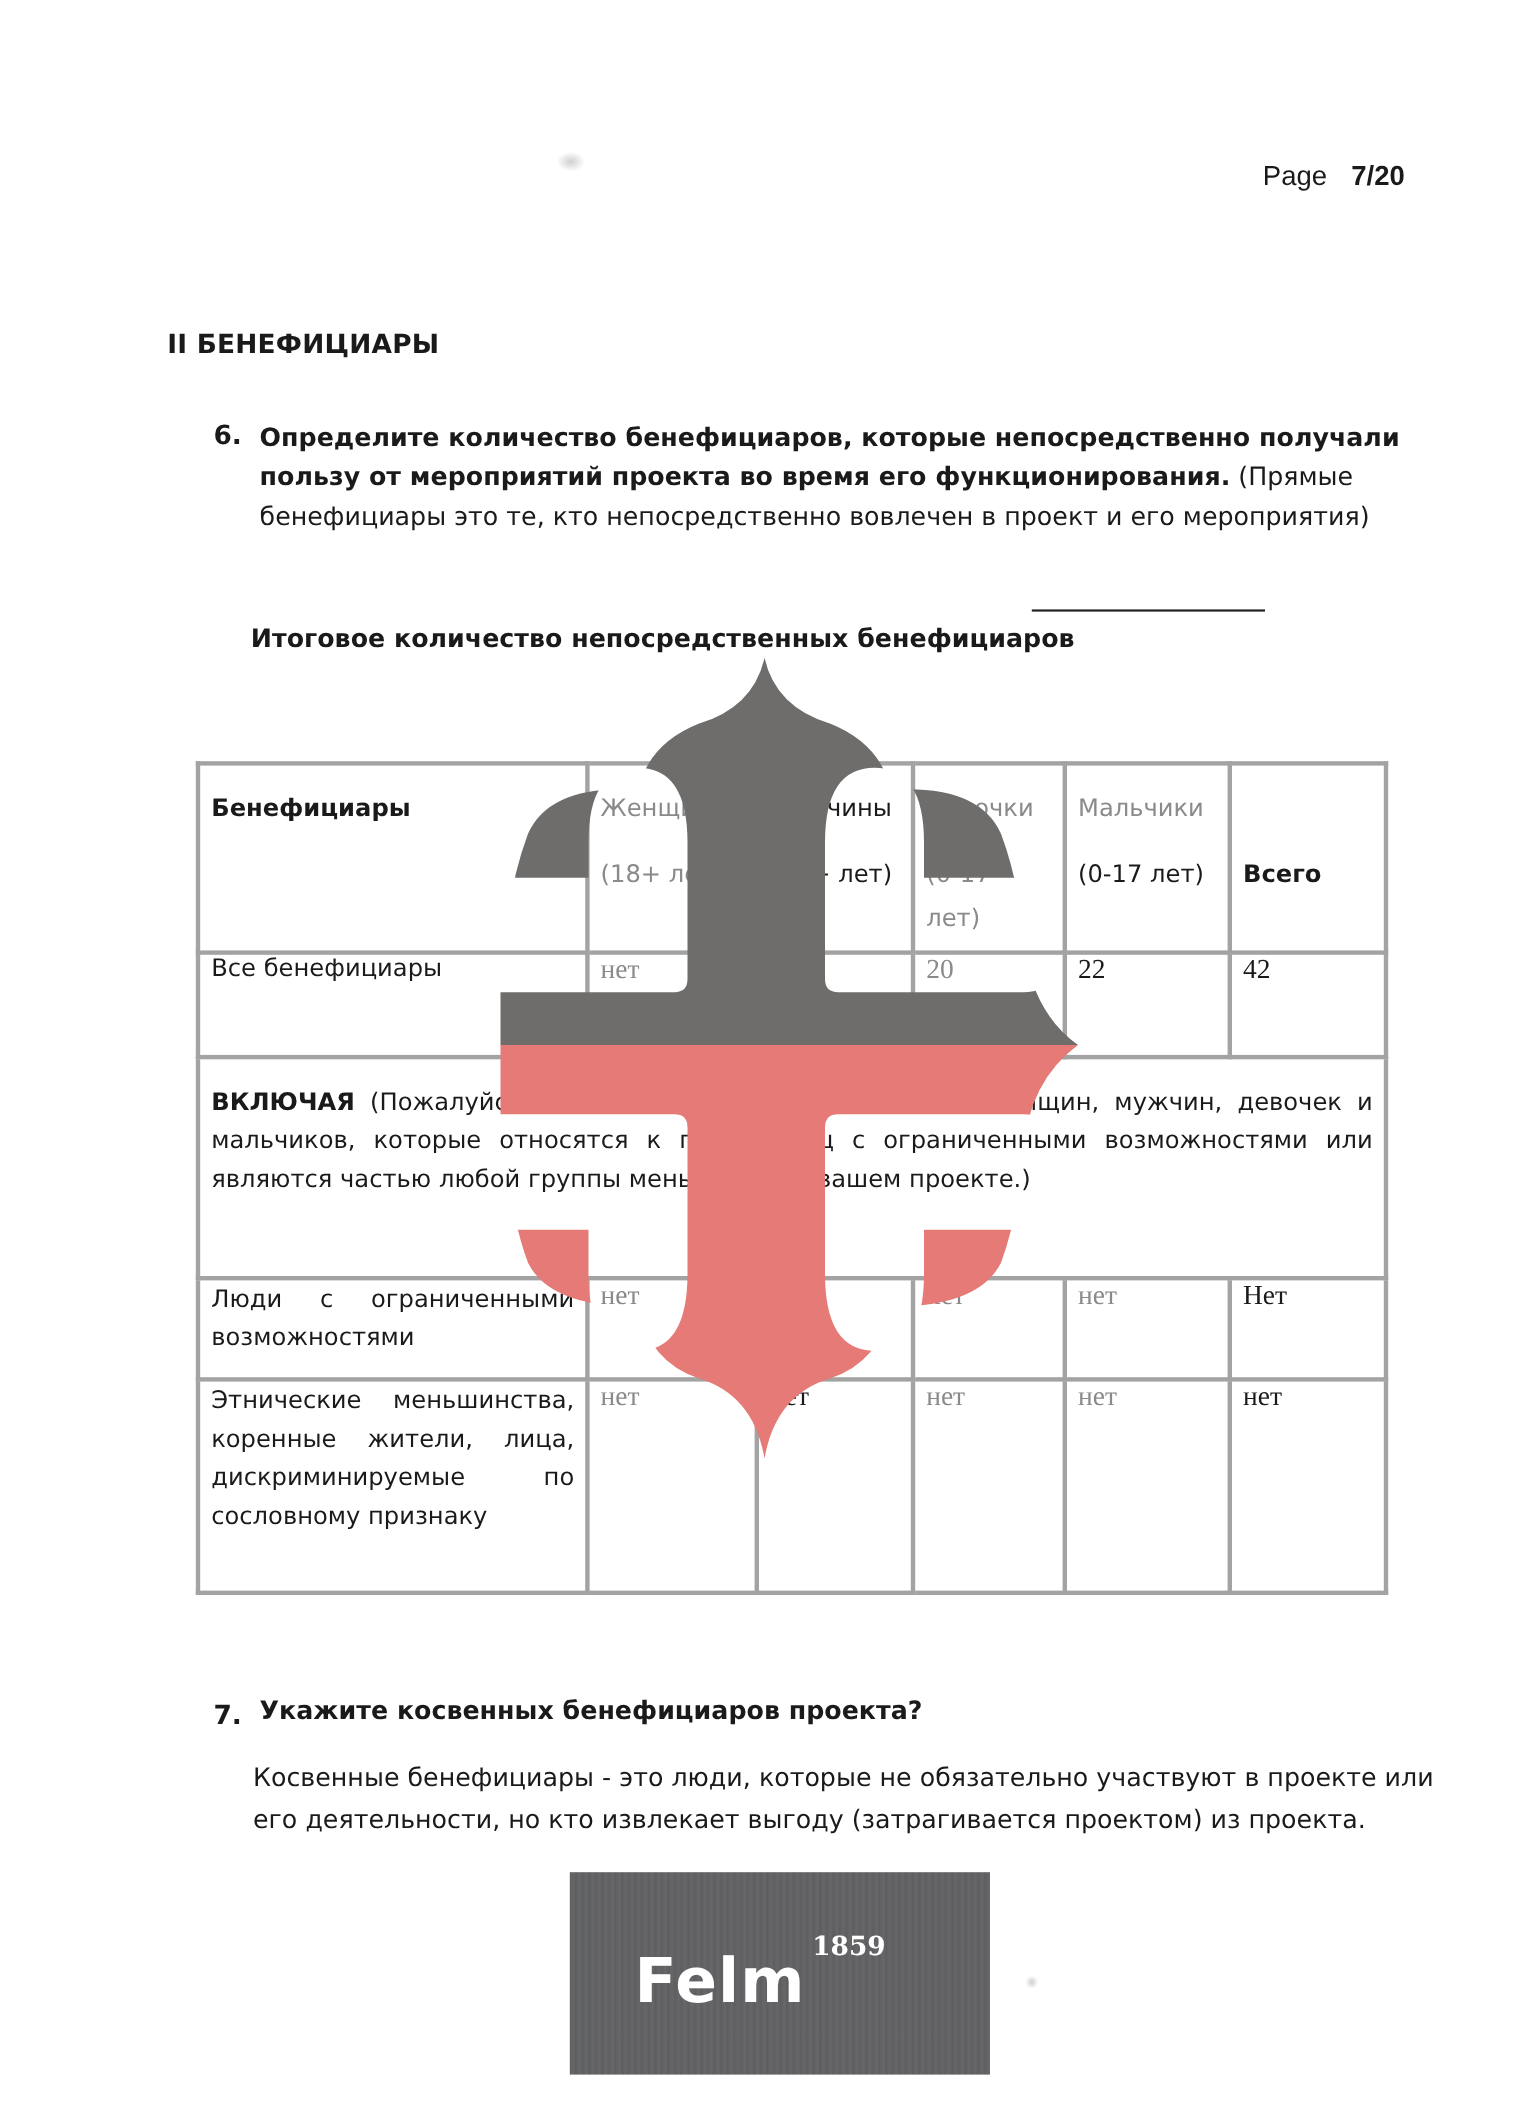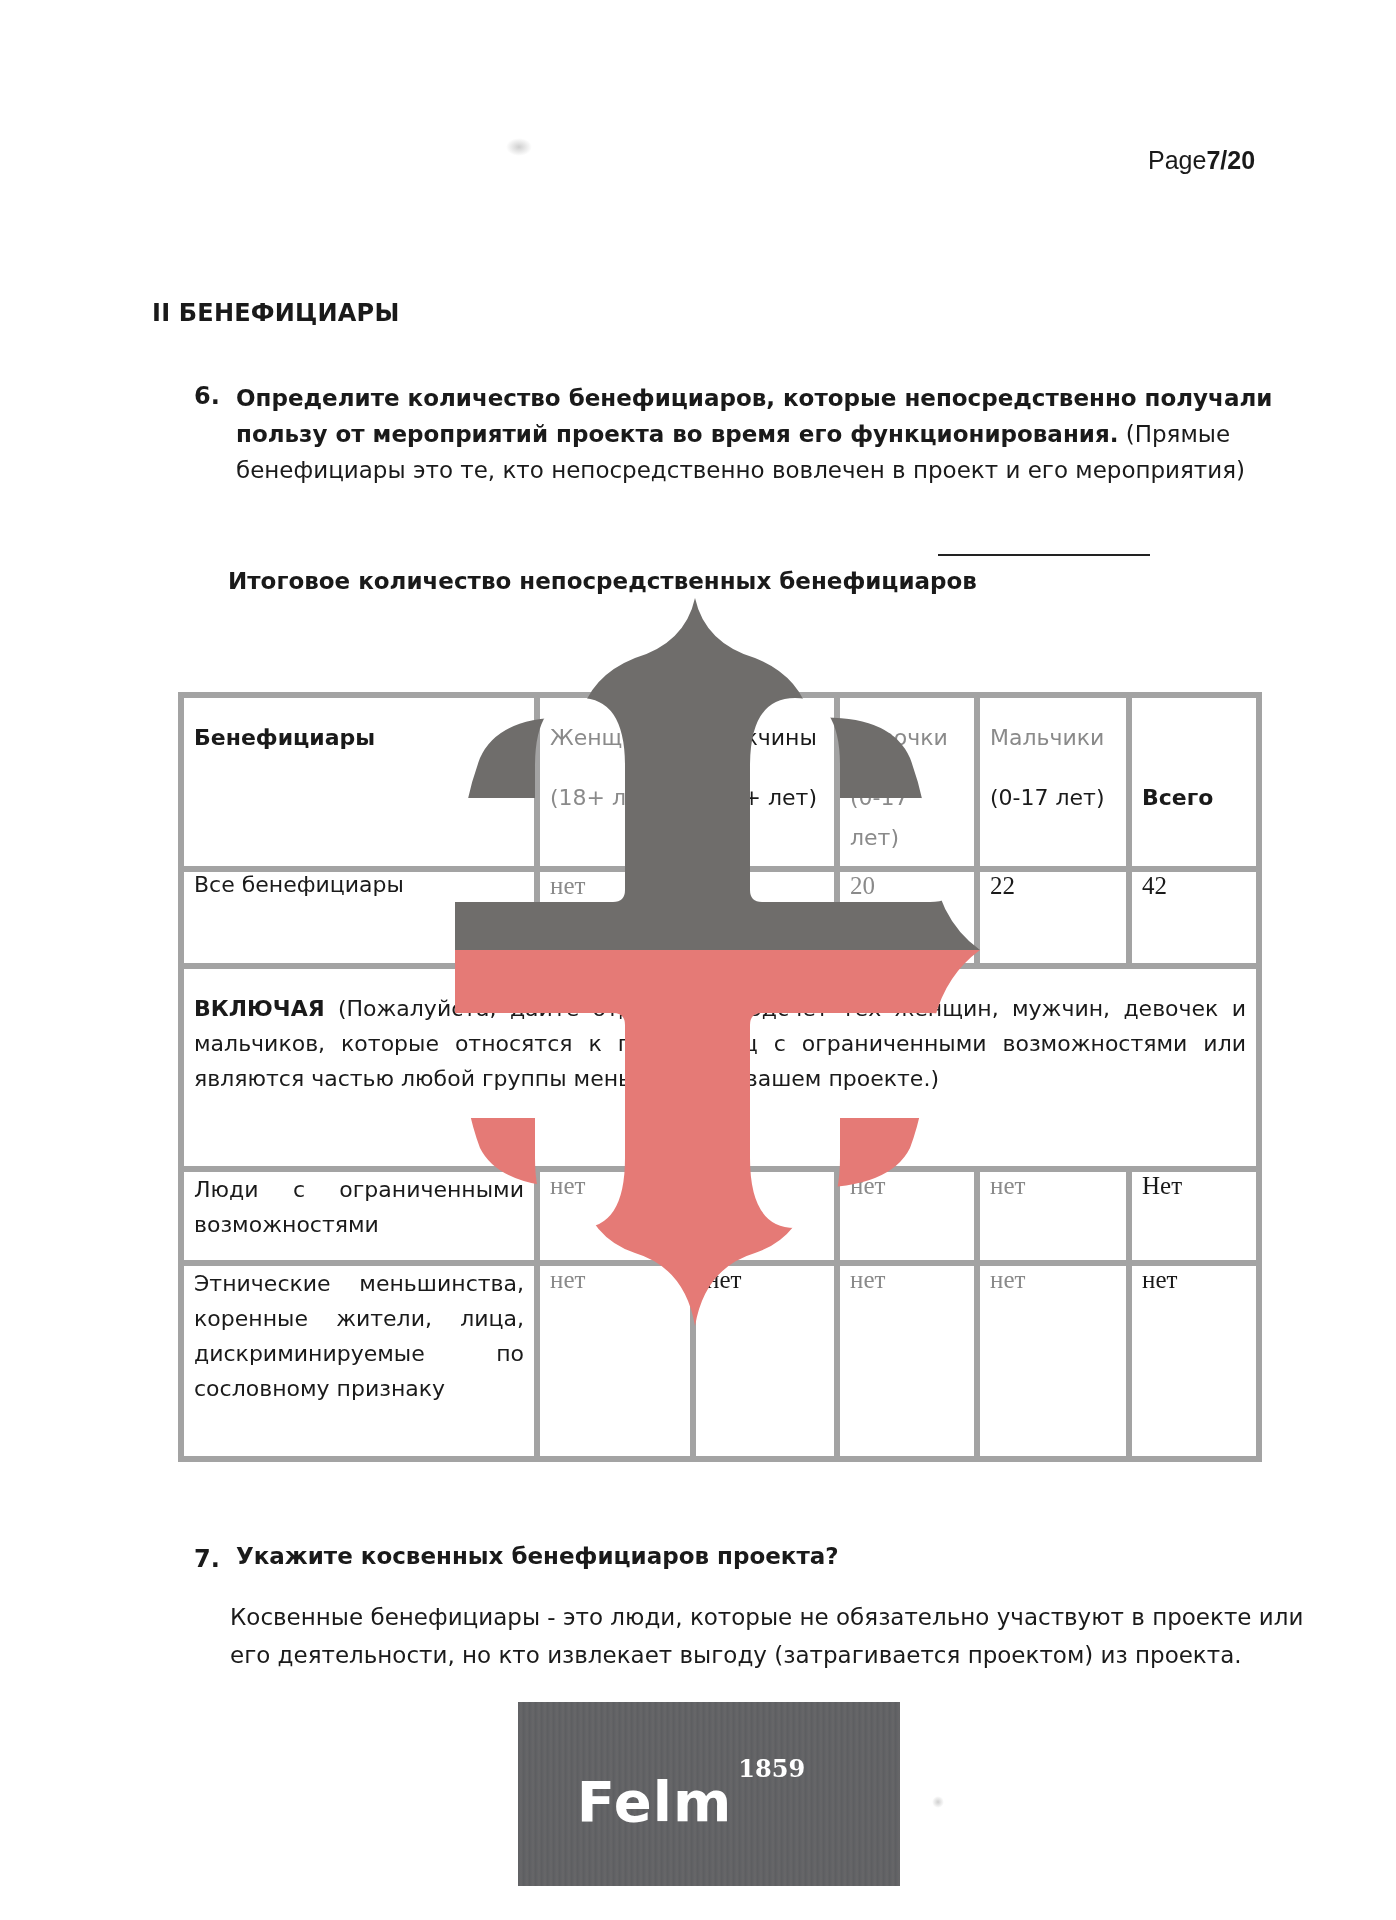--- a/index.html
+++ b/index.html
@@ -1,31 +1,31 @@
 <!DOCTYPE html>
 <html><head>
 <meta charset="utf-8">
 <style>
   html, body { margin:0; padding:0; background:#ffffff; }
   body { width:1396px; height:1920px; position:relative; overflow:hidden;
          font-family:"DejaVu Sans", "Liberation Sans", sans-serif; color:#1a1a1a; }
   .abs { position:absolute; }
   .page-num { left:1148px; top:146px; font-family:"Liberation Sans", sans-serif; font-size:25px; }
-  .page-num b { font-weight:bold; }
+  .page-num b { margin-left:22px; font-weight:bold; }
   .section-title { left:152px; top:252px; font-size:24px; font-weight:bold; letter-spacing:0.2px;margin-top:47px; }
   .q-num { font-size:24px; font-weight:bold; }
   .q6-num { left:194px; top:382px; }
   .q6-text { left:236px; top:380px; width:1060px; font-size:23px; line-height:36px; }
   .q6-text b { font-weight:bold; }
   .total-label { left:228px; top:528px; font-size:23px; font-weight:bold;margin-top:40px; }
   .total-line { left:938px; top:554px; width:212px; border-bottom:2px solid #222; height:0; }
 
   table.benef { position:absolute; left:178px; top:692px; width:1084px; border-collapse:collapse;
                 font-size:22px; }
-  table.benef td { border:6px solid #a3a3a3; vertical-align:top; padding:0 10px; }
+  table.benef td { border:4px solid #a3a3a3; vertical-align:top; padding:0 10px; }
   .h-row td { height:148px; }
   .h-cell { padding-top:20px !important; }
   .h-cell .l1 { display:block; height:60px; line-height:40px; }
   .h-cell .l2 { display:block; line-height:40px; }
   .col0 { width:330px; }
   .col1 { width:130px; }
   .col2 { width:118px; }
   .col3 { width:114px; }
   .col4 { width:126px; }
   .grey { color:#8a8a8a; }

